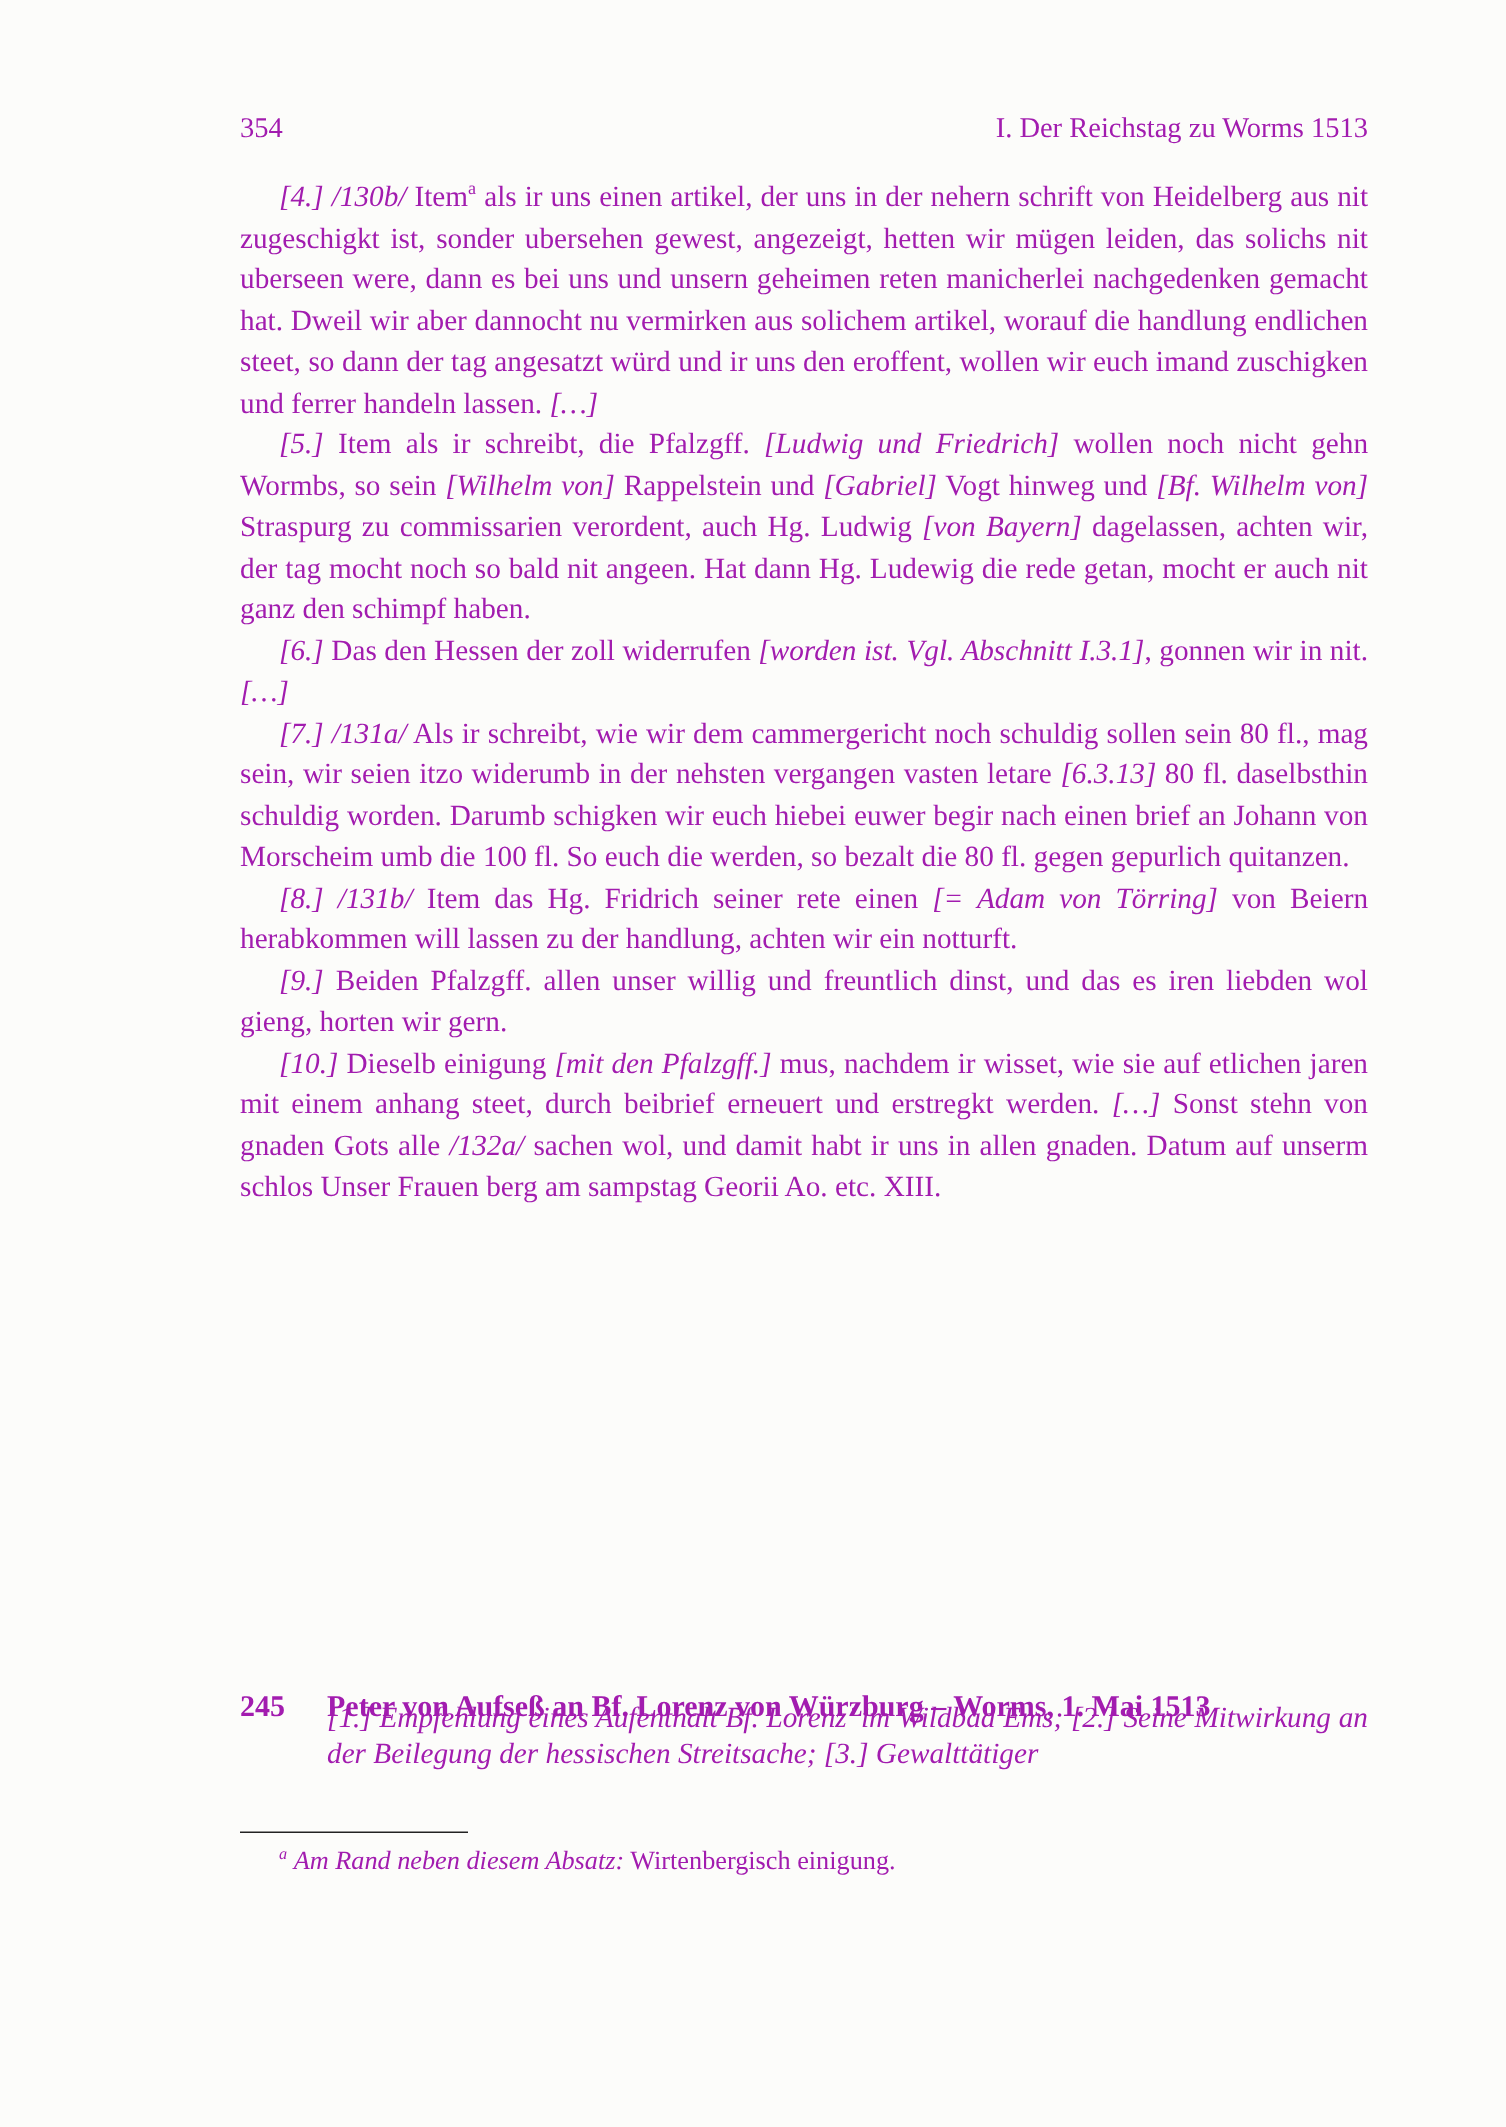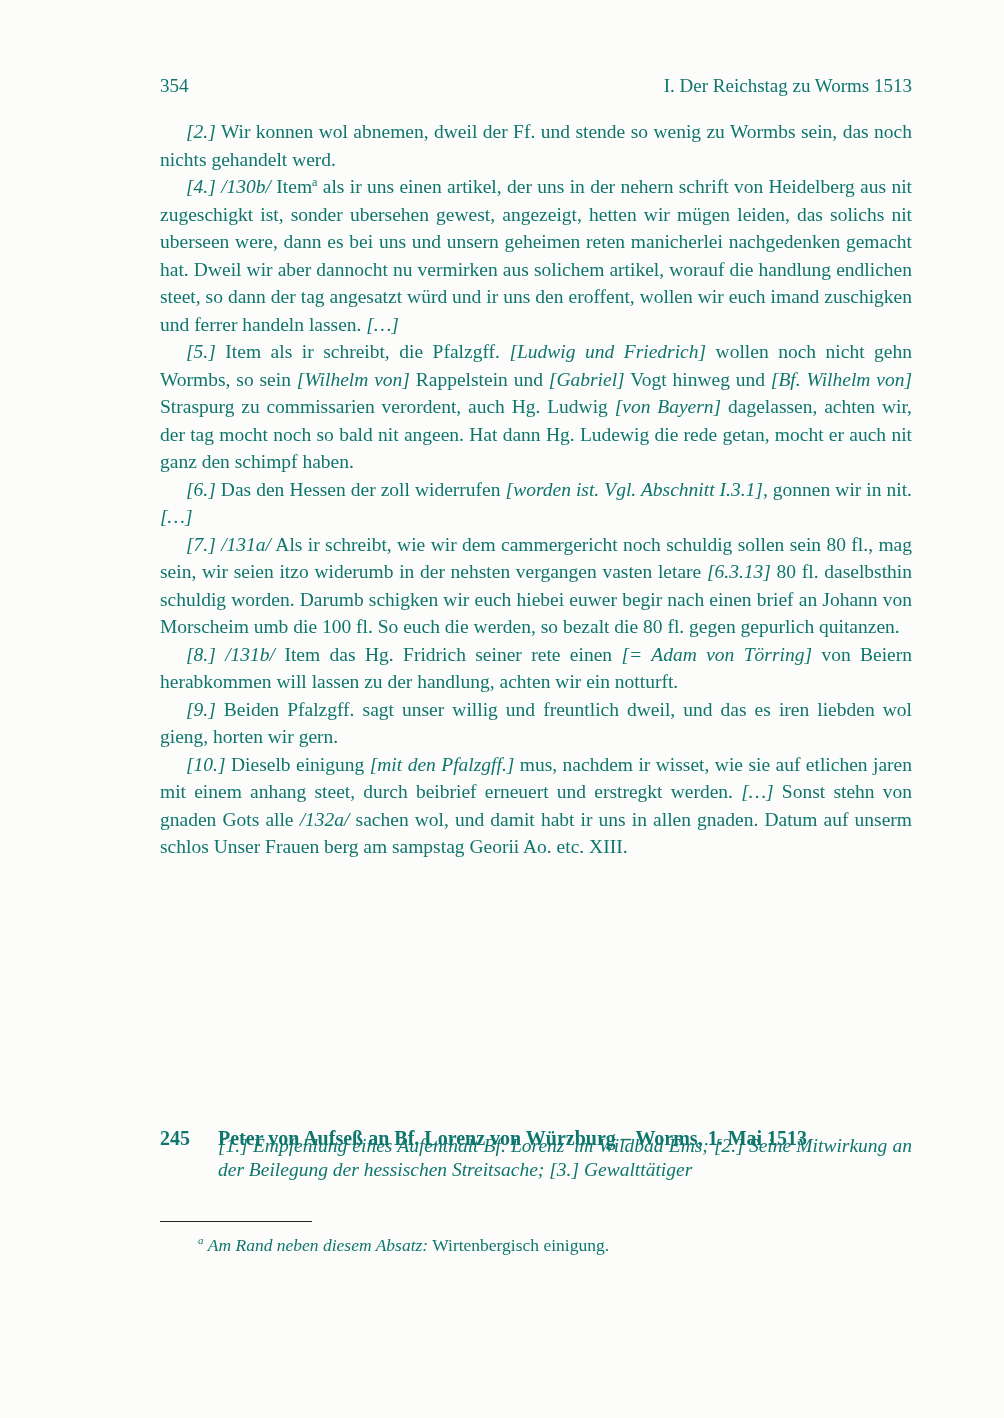--- a/index.html
+++ b/index.html
@@ -4,21 +4,21 @@
 <style>
   * { box-sizing: border-box; }
   html, body { margin: 0; padding: 0; }
   body { background: #fcfcfa; }
 
   .page {
     position: relative;
     width: 1004px;
     height: 1418px;
     background: #fcfcfa;
-    color: #0f766e;
+    color: #a21caf;
     font-family: "Liberation Serif", serif;
     overflow: hidden;
   }
 
   .content {
     position: absolute;
     left: 160px;
     top: 74px;
     width: 752px;
   }
@@ -93,46 +93,45 @@
     top: 1221px;
     width: 752px;
   }
   .footnote-rule {
     width: 152px;
     height: 0;
     border-top: 1.5px solid #222222;
     margin-bottom: 7px;
   }
   .footnote-text {
-    margin: 12px;
+    margin: 0;
     font-size: 17.5px;
     line-height: 23px;
     text-indent: 26px;
   }
 </style>
 </head>
 <body>
 
 <div class="page">
 
   <div class="content">
 
     <div class="page-header">
       <span class="page-number">354</span>
       <div class="running-header">I. Der Reichstag zu Worms 1513</div>
     </div>
 
     <div class="body-paragraphs">
-        <p class="para"><span class="it">[2.]</span><span> Wir konnen wol abnemen, dweil der Ff. und stende so wenig zu Wormbs sein, das noch nichts gehandelt werd.</span></p>
         <p class="para"><span class="it">[4.] /130b/</span><span> Item</span><sup>a</sup><span> als ir uns einen artikel, der uns in der nehern schrift von Heidelberg aus nit zugeschigkt ist, sonder ubersehen gewest, angezeigt, hetten wir mügen leiden, das solichs nit uberseen were, dann es bei uns und unsern geheimen reten manicherlei nachgedenken gemacht hat. Dweil wir aber dannocht nu vermirken aus solichem artikel, worauf die handlung endlichen steet, so dann der tag angesatzt würd und ir uns den eroffent, wollen wir euch imand zuschigken und ferrer handeln lassen. </span><span class="it">[…]</span></p>
         <p class="para"><span class="it">[5.]</span><span> Item als ir schreibt, die Pfalzgff. </span><span class="it">[Ludwig und Friedrich]</span><span> wollen noch nicht gehn Wormbs, so sein </span><span class="it">[Wilhelm von]</span><span> Rappelstein und </span><span class="it">[Gabriel]</span><span> Vogt hinweg und </span><span class="it">[Bf. Wilhelm von]</span><span> Straspurg zu commissarien verordent, auch Hg. Ludwig </span><span class="it">[von Bayern]</span><span> dagelassen, achten wir, der tag mocht noch so bald nit angeen. Hat dann Hg. Ludewig die rede getan, mocht er auch nit ganz den schimpf haben.</span></p>
         <p class="para"><span class="it">[6.]</span><span> Das den Hessen der zoll widerrufen </span><span class="it">[worden ist. Vgl. Abschnitt I.3.1]</span><span>, gonnen wir in nit. </span><span class="it">[…]</span></p>
         <p class="para"><span class="it">[7.] /131a/</span><span> Als ir schreibt, wie wir dem cammergericht noch schuldig sollen sein 80 fl., mag sein, wir seien itzo widerumb in der nehsten vergangen vasten letare </span><span class="it">[6.3.13]</span><span> 80 fl. daselbsthin schuldig worden. Darumb schigken wir euch hiebei euwer begir nach einen brief an Johann von Morscheim umb die 100 fl. So euch die werden, so bezalt die 80 fl. gegen gepurlich quitanzen.</span></p>
         <p class="para"><span class="it">[8.] /131b/</span><span> Item das Hg. Fridrich seiner rete einen </span><span class="it">[= Adam von Törring]</span><span> von Beiern herabkommen will lassen zu der handlung, achten wir ein notturft.</span></p>
-        <p class="para"><span class="it">[9.]</span><span> Beiden Pfalzgff. sagt unser willig und freuntlich dweil, und das es iren liebden wol gieng, horten wir gern.</span></p>
+        <p class="para"><span class="it">[9.]</span><span> Beiden Pfalzgff. allen unser willig und freuntlich dinst, und das es iren liebden wol gieng, horten wir gern.</span></p>
         <p class="para"><span class="it">[10.]</span><span> Dieselb einigung </span><span class="it">[mit den Pfalzgff.]</span><span> mus, nachdem ir wisset, wie sie auf etlichen jaren mit einem anhang steet, durch beibrief erneuert und erstregkt werden. </span><span class="it">[…]</span><span> Sonst stehn von gnaden Gots alle </span><span class="it">/132a/</span><span> sachen wol, und damit habt ir uns in allen gnaden. Datum auf unserm schlos Unser Frauen berg am sampstag Georii Ao. etc. XIII.</span></p>
       </div>
 
   </div>
 
   <div class="entry-heading">
     <span class="entry-number">245</span>
     <span class="entry-title">Peter von Aufseß an Bf. Lorenz von Würzburg – Worms, 1. Mai 1513</span>
   </div>
 

